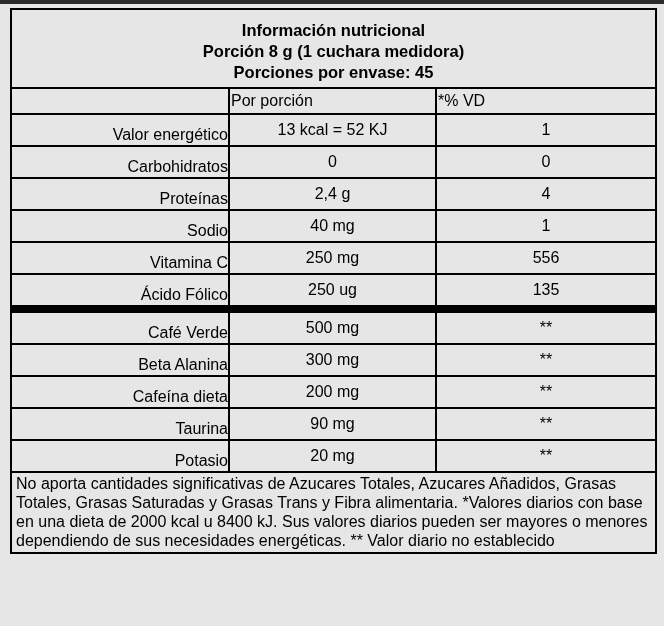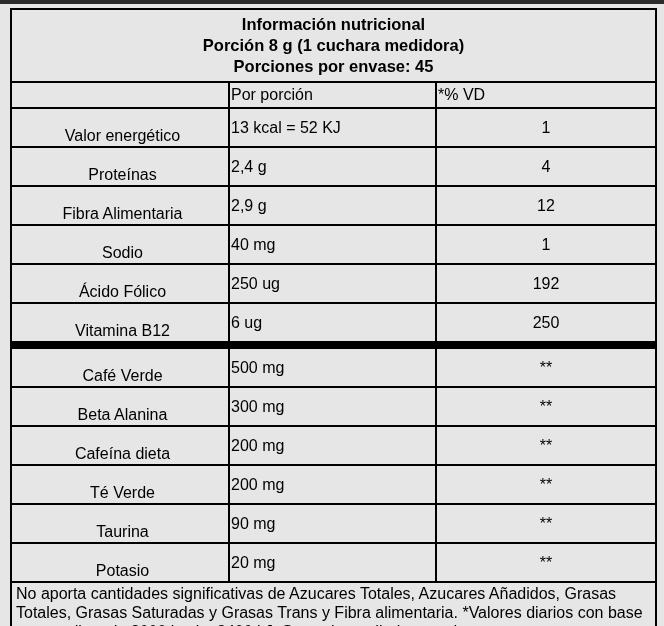--- a/index.html
+++ b/index.html
@@ -30,37 +30,38 @@
   }
   table.nutrition td {
     border: 2px solid #000;
     background: #e6e6e6;
     font-size: 16px;
     vertical-align: middle;
   }
   .title-cell {
     text-align: center;
     font-weight: bold;
-    padding: 4px 0 4px 0;
+    padding: 10px 0 4px 0;
   }
   .title-cell .title-line {
     font-size: 16.5px;
     line-height: 21px;
   }
   .col-head td {
     text-align: left;
     height: 22px;
     font-weight: normal;
   }
   td.c-name {
-    text-align: center;
-    padding: 16px 0 0 5px;
+    text-align: right;
+    padding: 9px 0 0 5px;
     height: 21px;
   }
   td.c-amount {
+    text-align: center;
     height: 21px;
   }
   td.c-dv {
     text-align: center;
     height: 21px;
     white-space: pre-line;
     line-height: 20px;
   }
   tr.section-divider td {
     background: #000;
@@ -102,43 +103,43 @@
         <td>*% VD</td>
       </tr>
     </thead>
     <tbody>
         <tr>
           <td class="c-name">Valor energético</td>
           <td class="c-amount">13 kcal = 52 KJ</td>
           <td class="c-dv">1</td>
         </tr>
         <tr>
+          <td class="c-name">Carbohidratos</td>
+          <td class="c-amount">0</td>
+          <td class="c-dv">0</td>
+        </tr>
+        <tr>
           <td class="c-name">Proteínas</td>
           <td class="c-amount">2,4 g</td>
           <td class="c-dv">4</td>
-        </tr>
-        <tr>
-          <td class="c-name">Fibra Alimentaria</td>
-          <td class="c-amount">2,9 g</td>
-          <td class="c-dv">12</td>
         </tr>
         <tr>
           <td class="c-name">Sodio</td>
           <td class="c-amount">40 mg</td>
           <td class="c-dv">1</td>
         </tr>
         <tr>
+          <td class="c-name">Vitamina C</td>
+          <td class="c-amount">250 mg</td>
+          <td class="c-dv">556</td>
+        </tr>
+        <tr>
           <td class="c-name">Ácido Fólico</td>
           <td class="c-amount">250 ug</td>
-          <td class="c-dv">192</td>
-        </tr>
-        <tr>
-          <td class="c-name">Vitamina B12</td>
-          <td class="c-amount">6 ug</td>
-          <td class="c-dv">250</td>
+          <td class="c-dv">135</td>
         </tr>
       </tbody>
     <tbody>
       <tr class="section-divider">
         <td colspan="3"></td>
       </tr>
     </tbody>
     <tbody>
         <tr>
           <td class="c-name">Café Verde</td>
@@ -149,25 +150,20 @@
           <td class="c-name">Beta Alanina</td>
           <td class="c-amount">300 mg</td>
           <td class="c-dv">**</td>
         </tr>
         <tr>
           <td class="c-name">Cafeína dieta</td>
           <td class="c-amount">200 mg</td>
           <td class="c-dv">**</td>
         </tr>
         <tr>
-          <td class="c-name">Té Verde</td>
-          <td class="c-amount">200 mg</td>
-          <td class="c-dv">**</td>
-        </tr>
-        <tr>
           <td class="c-name">Taurina</td>
           <td class="c-amount">90 mg</td>
           <td class="c-dv">**</td>
         </tr>
         <tr>
           <td class="c-name">Potasio</td>
           <td class="c-amount">20 mg</td>
           <td class="c-dv">**</td>
         </tr>
       </tbody>

